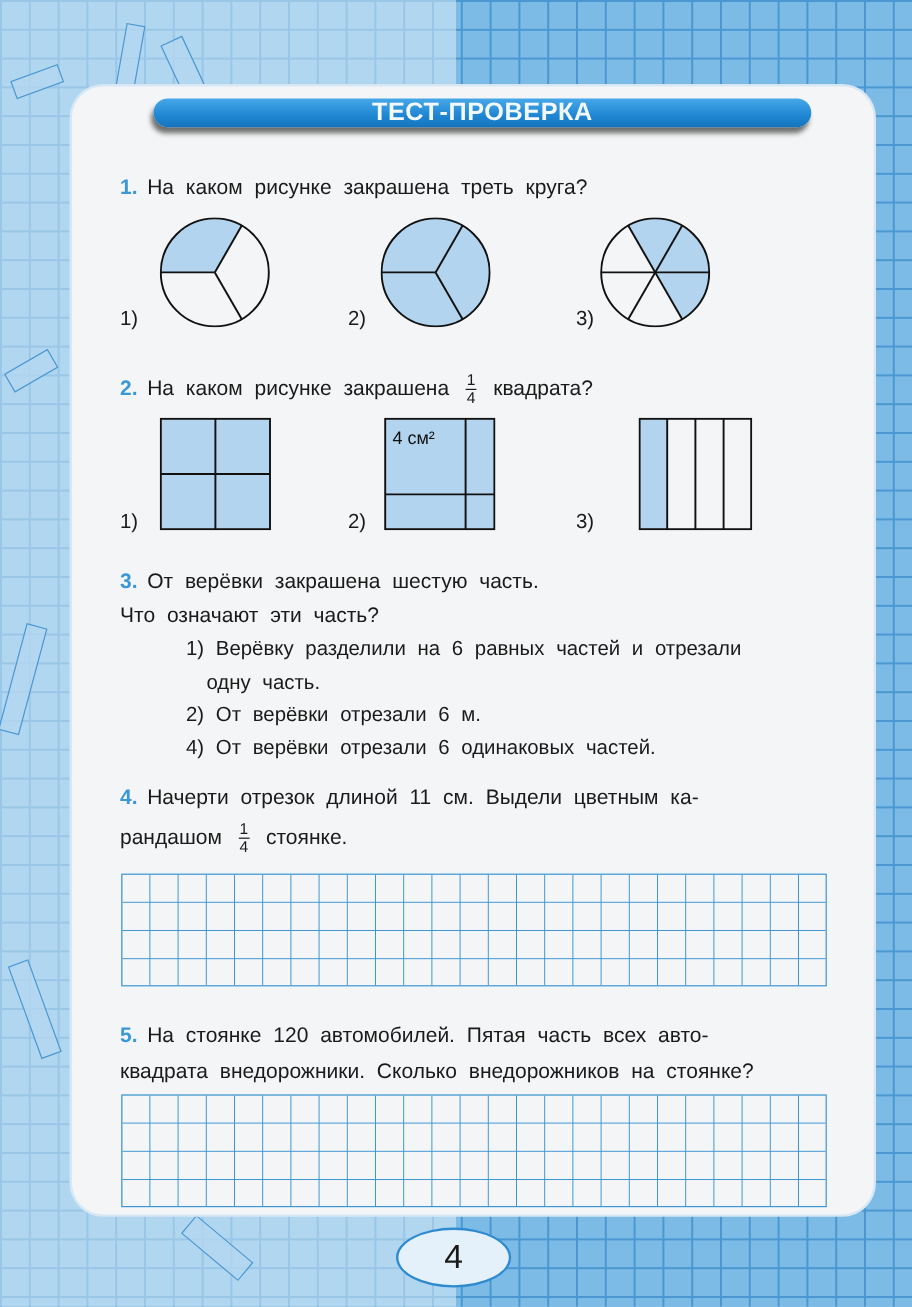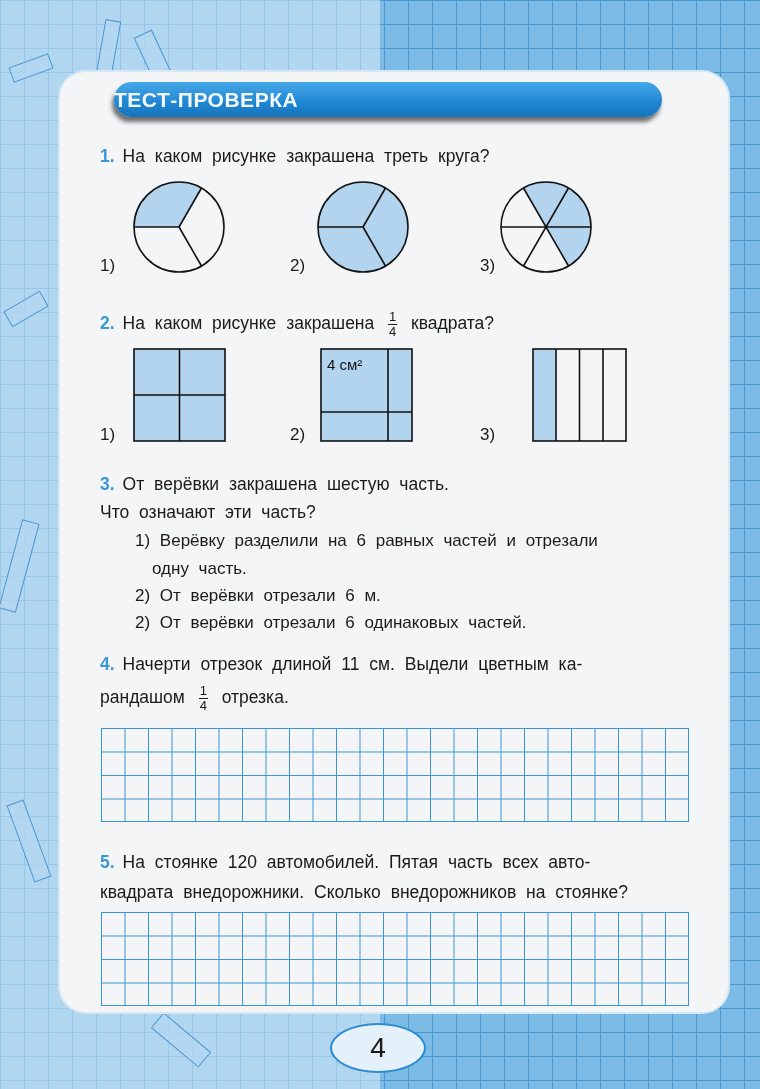--- a/index.html
+++ b/index.html
@@ -10,42 +10,42 @@
     background-color:#7cbbe6;
     background-image:
       linear-gradient(#4a97d2 1.5px, transparent 1.5px),
       linear-gradient(90deg, #4a97d2 1.5px, transparent 1.5px);
     background-size: 24px 24px; }
   .bg-light { position:absolute; left:0; top:0; width:380px; height:1089px;
     background:rgba(220,236,248,0.55); }
   .deco { position:absolute; background:rgba(180,215,240,0.75); border:1.5px solid #4a97d2; }
   .page { position:absolute; left:60px; top:72px; width:668px; height:940px;
     background:#f4f5f6; border-radius:26px; box-shadow: 0 0 0 2px #d6e8f5; }
-  .banner { position:absolute; left:114px; top:82px; width:548px; height:35px;
+  .banner { position:absolute; left:128px; top:82px; width:548px; height:24px;
     border-radius:20px;
     background:linear-gradient(#46a8e8, #1f86d2 60%, #1573bd);
     box-shadow: -2px 5px 4px rgba(0,0,0,0.55);
-    display:flex; align-items:center; }
+    display:flex; align-items:center; justify-content:center; }
   .banner span { color:#f2f8fd; font-weight:bold; font-size:21px; letter-spacing:0.5px; }
   .q { position:absolute; font-size:17.5px; word-spacing:5px; white-space:nowrap; }
   .qn { color:#3a98d8; font-weight:bold; margin-right:8px; }
   .frac { display:inline-flex; flex-direction:column; align-items:center; font-size:13px;
     vertical-align:middle; line-height:14px; margin:0 4px; }
   .frac .bar { border-top:1px solid #1a1a1a; width:9px; }
   .lbl { position:absolute; font-size:17px; }
   .grid { position:absolute; left:101px; width:588px; height:94px;
     border:1.5px solid #3b95d4; box-sizing:border-box;
     background-image:
       linear-gradient(#3b95d4 1.2px, transparent 1.2px),
       linear-gradient(90deg, #3b95d4 1.2px, transparent 1.2px);
     background-size: 23.5px 23.5px; background-position:-1px -1px; }
   .pagenum { position:absolute; left:330px; top:1023px; width:92px; height:46px;
     border-radius:50%; background:#e5f1fa; border:2px solid #2e8bd0;
     display:flex; align-items:center; justify-content:center; font-size:28px; }
-  .opt { position:absolute; font-size:17px; word-spacing:5px; white-space:nowrap; }
+  .opt { position:absolute; font-size:17px; word-spacing:5px; white-space:nowrap;margin-left:20px; }
 </style>
 </head>
 <body>
 
 <div class="bg-grid"></div>
 <div class="bg-light"></div>
 <div class="deco" style="left:10px;top:60px;width:40px;height:14px;transform:rotate(-20deg)"></div>
 <div class="deco" style="left:100px;top:20px;width:14px;height:60px;transform:rotate(10deg)"></div>
 <div class="deco" style="left:150px;top:30px;width:18px;height:80px;transform:rotate(-25deg)"></div>
 <div class="deco" style="left:5px;top:300px;width:40px;height:16px;transform:rotate(-30deg)"></div>
@@ -119,33 +119,33 @@
   <line x1="71" y1="1" x2="71" y2="93" stroke="#111" stroke-width="1.6"></line>
 </svg>
 
 <div class="q" style="left:100px;top:474px">
   <span class="qn">3.</span><span>От верёвки закрашена шестую часть.</span>
 </div>
 <div class="q" style="left:100px;top:502px">Что означают эти часть?</div>
 <div class="opt" style="left:135px;top:531px">1) Верёвку разделили на 6 равных частей и отрезали</div>
 <div class="opt" style="left:152px;top:559px">одну часть.</div>
 <div class="opt" style="left:135px;top:586px">2) От верёвки отрезали 6 м.</div>
-<div class="opt" style="left:135px;top:613px">2) От верёвки отрезали 6 одинаковых частей.</div>
+<div class="opt" style="left:135px;top:613px">4) От верёвки отрезали 6 одинаковых частей.</div>
 
 <div class="q" style="left:100px;top:654px">
   <span class="qn">4.</span><span>Начерти отрезок длиной 11 см. Выдели цветным ка-</span>
 </div>
 <div class="q" style="left:100px;top:684px">
   <span>рандашом</span>
   <span class="frac">
       <span>1</span>
       <span class="bar"></span>
       <span>4</span>
     </span>
-  <span>отрезка.</span>
+  <span>стоянке.</span>
 </div>
 <div class="grid" style="top:728px"></div>
 
 <div class="q" style="left:100px;top:852px">
   <span class="qn">5.</span><span>На стоянке 120 автомобилей. Пятая часть всех авто-</span>
 </div>
 <div class="q" style="left:100px;top:882px">квадрата внедорожники. Сколько внедорожников на стоянке?</div>
 <div class="grid" style="top:912px"></div>
 
 <div class="pagenum">4</div>

